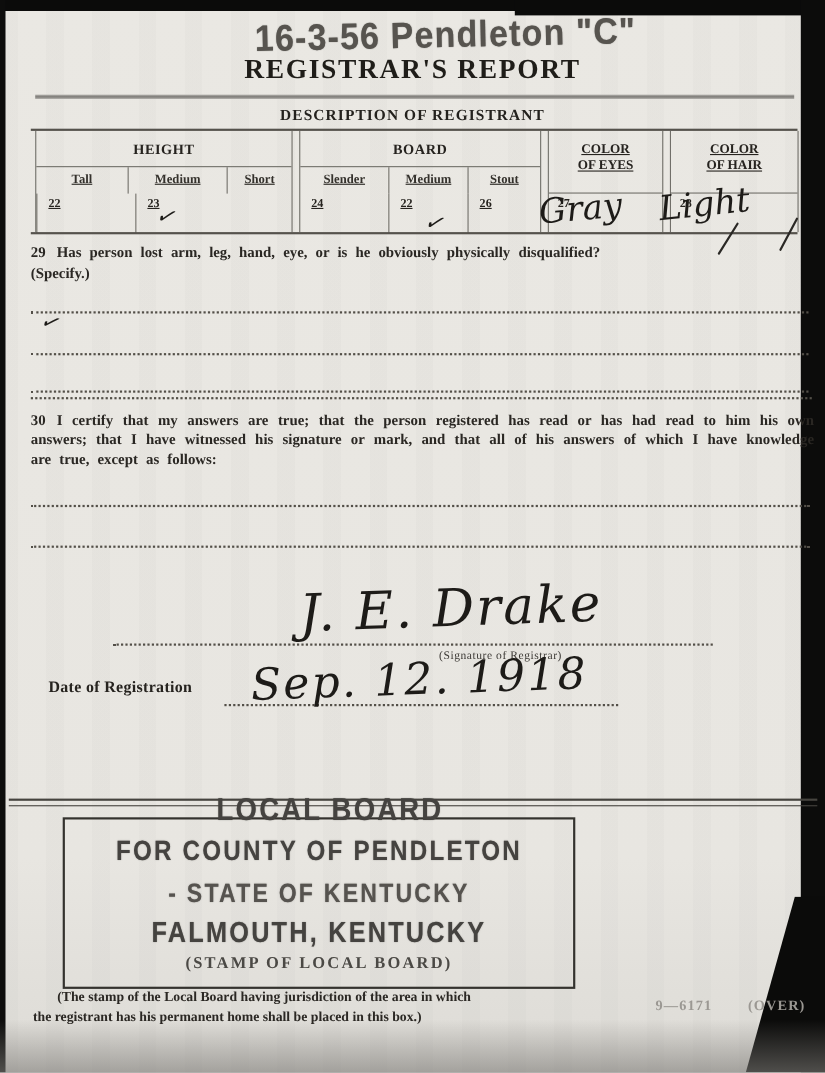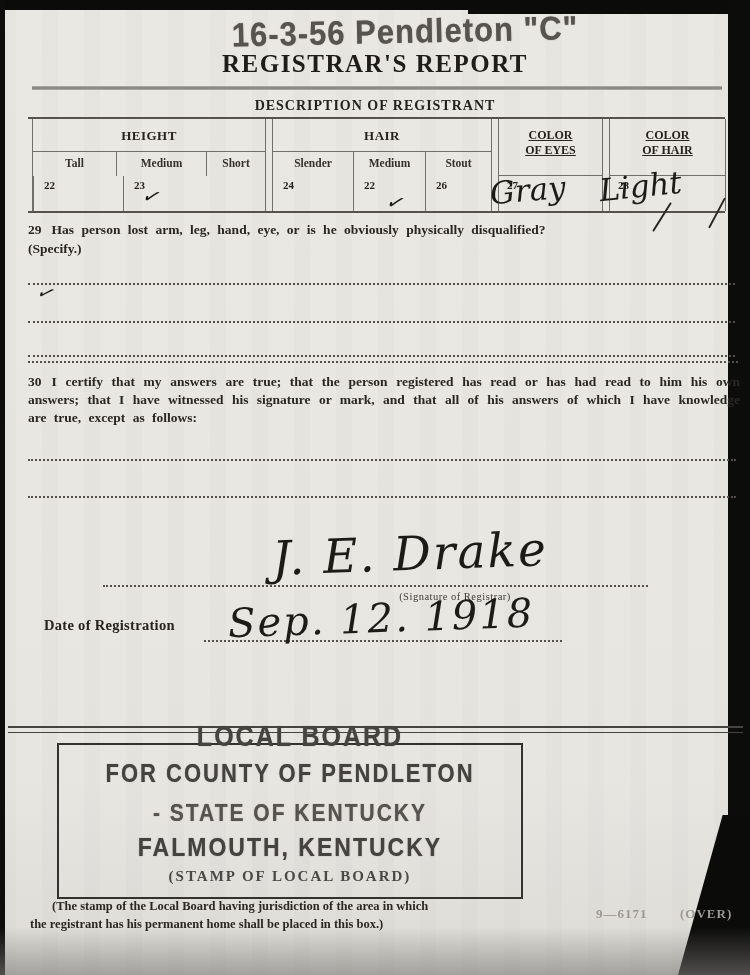--- a/index.html
+++ b/index.html
@@ -30,21 +30,21 @@
   .rule-thick{top:86px;left:32px;width:690px;height:4px;
      background:linear-gradient(#b5b3af,#7d7b77,#b5b3af);}
   .section-head{top:98px;left:0;width:750px;text-align:center;font-weight:bold;
      font-size:14px;letter-spacing:1px;color:#24221e;}
   .rule{background:#55524c;height:2px;}
   .dotline{border-bottom:2px dotted #534f48;height:0;}
   
   .grp{top:119px;height:92px;}
   .grp-label{height:23px;padding-top:9px;border-bottom:1px solid #716f69;
      text-align:center;font-weight:bold;font-size:13px;letter-spacing:.5px;}
-  .row{display:flex;}
+  .row{display:flex;text-decoration:underline;}
   .sub{height:19px;padding-top:5px;text-align:center;font-weight:bold;font-size:11.5px;color:#34312c;}
   .numcell{height:33px;padding:3px 0 0 10px;font-weight:bold;font-size:11px;}
   .bl{border-left:1px solid #716f69;}
   .grpbord{border-left:1px solid #716f69;border-right:1px solid #716f69;}
   .colcell{top:119px;height:92px;border-left:1px solid #716f69;border-right:1px solid #716f69;}
   .col-head{height:47px;padding-top:9px;text-align:center;font-weight:bold;font-size:12px;
      line-height:1.25;border-bottom:1px solid #716f69;text-decoration:underline;}
   .col-num{padding:3px 0 0 8px;font-weight:bold;font-size:11px;}
   
   .hw{font-family:"DejaVu Serif",serif;font-style:italic;color:#1d1b18;white-space:nowrap;}
@@ -89,21 +89,21 @@
       <div class="sub bl" style="width:89px;">Medium</div>
       <div class="sub bl" style="width:58px;">Short</div>
     </div>
     <div class="row">
       <div class="numcell bl" style="width:79px;">22</div>
       <div class="numcell bl" style="width:48px;">23</div>
     </div>
   </div>
 
   <div class="abs grp grpbord" style="left:272px;width:218px;">
-    <div class="grp-label">HAIR</div>
+    <div class="grp-label">BOARD</div>
     <div class="row">
       <div class="sub" style="width:80px;">Slender</div>
       <div class="sub bl" style="width:71px;">Medium</div>
       <div class="sub bl" style="width:65px;">Stout</div>
     </div>
     <div class="row">
       <div class="numcell" style="width:70px;">24</div>
       <div class="numcell bl" style="width:61px;">22</div>
       <div class="numcell bl" style="width:55px;">26</div>
     </div>

